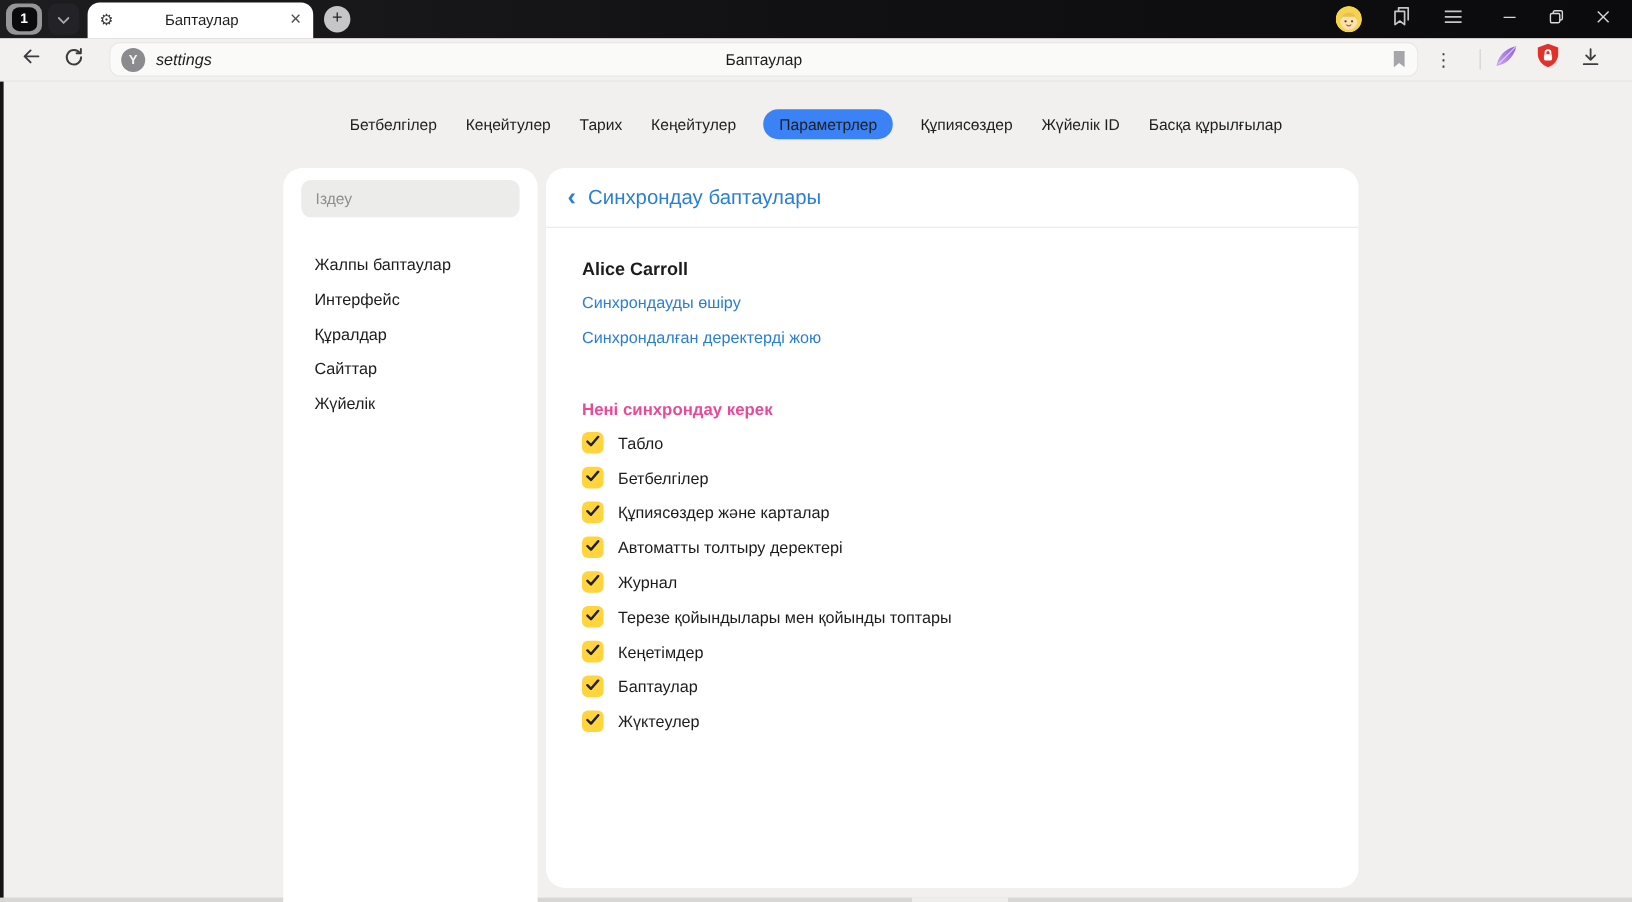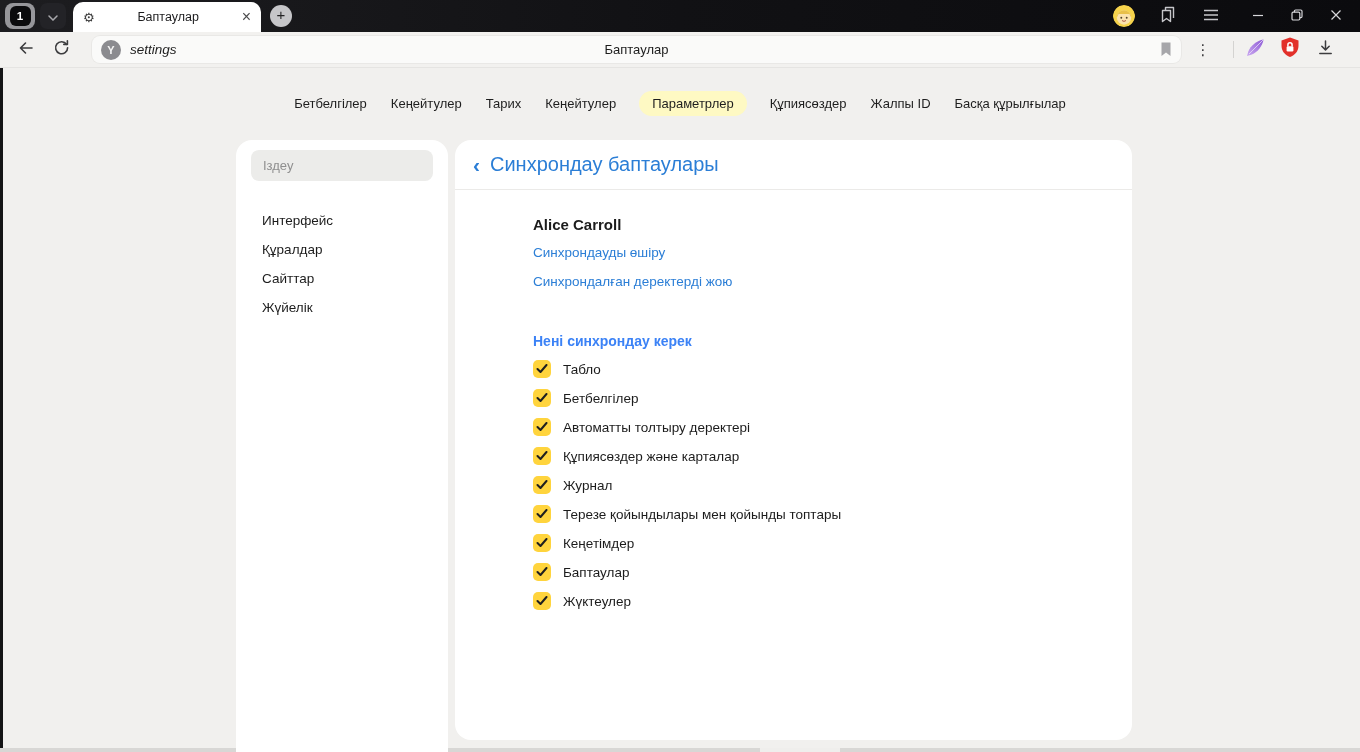--- a/index.html
+++ b/index.html
@@ -49,43 +49,43 @@
   .tb-divider { width:1px; height:17px; background:#d4d3d1; margin:0 8px; }
 
   
   .left-edge { position:absolute; left:0; top:68px; width:3px; bottom:0; background:#141416; }
   .bottom-edge { position:absolute; left:0; right:0; bottom:0; height:4px; background:#d8d7d5; }
   .bottom-thumb { position:absolute; left:760px; width:80px; bottom:0; height:4px; background:#efeeec; }
 
   .nav { position:absolute; top:91px; left:0; right:0; display:flex; justify-content:center;
     align-items:center; gap:22px; font-size:13px; color:#1e1e1e; }
   .nav-item { padding:5px 1px; cursor:pointer; white-space:nowrap; }
-  .nav-item.active { background:#fef9c3; border-radius:14px; padding:5px 13px; }
+  .nav-item.active { background:#3b82f6; border-radius:14px; padding:5px 13px; }
 
   .sidebar-card { position:absolute; left:236px; top:140px; width:212px; height:732px;
     background:#fff; border-radius:16px; padding:10px 15px; }
   .search-input { width:100%; height:31px; background:#ececea; border:none; border-radius:8px;
     padding:0 12px; font-size:13px; color:#1e1e1e; outline:none;
     font-family:"Liberation Sans","DejaVu Sans",sans-serif; }
   .search-input::placeholder { color:#8f8f8f; }
   .sidebar-list { margin-top:25px; padding-left:11px; }
   .sidebar-item { height:29px; display:flex; align-items:center; font-size:13.5px; color:#1c1c1c;
     cursor:pointer; }
 
   .main-card { position:absolute; left:455px; top:140px; width:677px; height:600px;
     background:#fff; border-radius:16px; }
   .mc-header { height:50px; display:flex; align-items:center; padding:0 18px;
     border-bottom:1px solid #ebeae8; cursor:pointer; }
   .mc-back { color:#2b7ed6; font-size:21px; line-height:1; font-weight:bold; }
-  .mc-title { margin-left:10px; font-size:20px; color:#2b7ed6; }
-  .mc-body { padding:26px 30px 0;margin-left:48px; }
+  .mc-title { margin-left:10px; font-size:17px; color:#2b7ed6; }
+  .mc-body { padding:26px 30px 0; }
   .account-name { font-size:15px; font-weight:bold; color:#1c1c1c; }
   .mc-link { display:block; margin-top:11px; font-size:13.5px; color:#2b7ed6; cursor:pointer;
     line-height:18px; }
-  .section-heading { margin-top:42px; font-size:14px; font-weight:bold; color:#3b82f6; }
+  .section-heading { margin-top:42px; font-size:14px; font-weight:bold; color:#ec4899; }
   .cb-row { display:flex; align-items:center; margin-top:11px; }
   .cb-box { width:18px; height:18px; border-radius:5px; background:#ffd43d; display:flex;
     align-items:center; justify-content:center; flex:none; cursor:pointer; }
   .cb-label { margin-left:12px; font-size:13.5px; color:#1c1c1c; }
   .cb-desc { margin:4px 0 2px 30px; font-size:12.5px; line-height:16px; color:#7a7a7a; }
   .cb-desc .desc-link { color:#3f8edc; cursor:pointer; }
 </style>
 </head>
 <body>
 
@@ -225,27 +225,28 @@
   <div class="bottom-edge"></div>
   <div class="bottom-thumb"></div>
 
   <div class="nav">
     <div class="nav-item">Бетбелгілер</div>
     <div class="nav-item">Кеңейтулер</div>
     <div class="nav-item">Тарих</div>
     <div class="nav-item">Кеңейтулер</div>
     <div class="nav-item active">Параметрлер</div>
     <div class="nav-item">Құпиясөздер</div>
-    <div class="nav-item">Жалпы ID</div>
+    <div class="nav-item">Жүйелік ID</div>
     <div class="nav-item">Басқа құрылғылар</div>
   </div>
 
   <div class="sidebar-card">
     <input class="search-input" type="text" placeholder="Іздеу" style="">
     <div class="sidebar-list">
+      <div class="sidebar-item">Жалпы баптаулар</div>
       <div class="sidebar-item">Интерфейс</div>
       <div class="sidebar-item">Құралдар</div>
       <div class="sidebar-item">Сайттар</div>
       <div class="sidebar-item">Жүйелік</div>
     </div>
   </div>
 
   <div class="main-card">
     <div class="mc-header">
       <span class="mc-back">‹</span>
@@ -275,38 +276,38 @@
         </div>
         <span class="cb-label">Бетбелгілер</span>
       </div>
 
       <div class="cb-row">
         <div class="cb-box">
           <span><svg width="12" height="10" viewBox="0 0 12 10" fill="none" stroke="#1f1f1f" stroke-width="2" stroke-linecap="round" stroke-linejoin="round">
                 <path d="M1.5 5l3 3 6-7"></path>
               </svg></span>
         </div>
+        <span class="cb-label">Құпиясөздер және карталар</span>
+      </div>
+
+      <div class="cb-row">
+        <div class="cb-box">
+          <span><svg width="12" height="10" viewBox="0 0 12 10" fill="none" stroke="#1f1f1f" stroke-width="2" stroke-linecap="round" stroke-linejoin="round">
+                <path d="M1.5 5l3 3 6-7"></path>
+              </svg></span>
+        </div>
         <span class="cb-label">Автоматты толтыру деректері</span>
       </div>
 
       <div class="cb-row">
         <div class="cb-box">
           <span><svg width="12" height="10" viewBox="0 0 12 10" fill="none" stroke="#1f1f1f" stroke-width="2" stroke-linecap="round" stroke-linejoin="round">
                 <path d="M1.5 5l3 3 6-7"></path>
               </svg></span>
         </div>
-        <span class="cb-label">Құпиясөздер және карталар</span>
-      </div>
-
-      <div class="cb-row">
-        <div class="cb-box">
-          <span><svg width="12" height="10" viewBox="0 0 12 10" fill="none" stroke="#1f1f1f" stroke-width="2" stroke-linecap="round" stroke-linejoin="round">
-                <path d="M1.5 5l3 3 6-7"></path>
-              </svg></span>
-        </div>
         <span class="cb-label">Журнал</span>
       </div>
 
       <div class="cb-row">
         <div class="cb-box">
           <span><svg width="12" height="10" viewBox="0 0 12 10" fill="none" stroke="#1f1f1f" stroke-width="2" stroke-linecap="round" stroke-linejoin="round">
                 <path d="M1.5 5l3 3 6-7"></path>
               </svg></span>
         </div>
         <span class="cb-label">Терезе қойындылары мен қойынды топтары</span>

